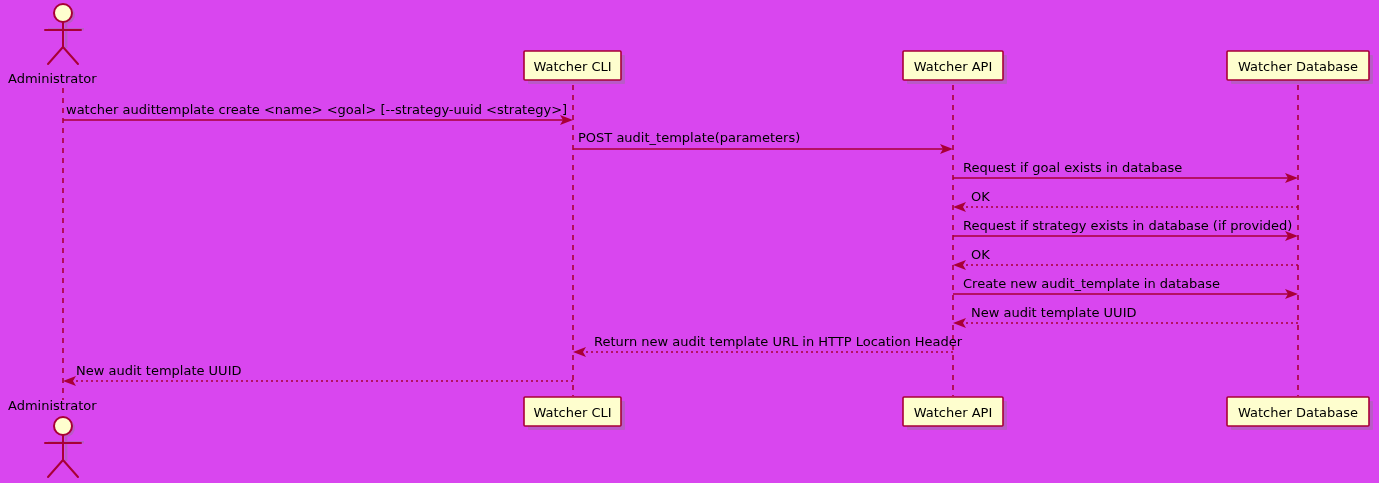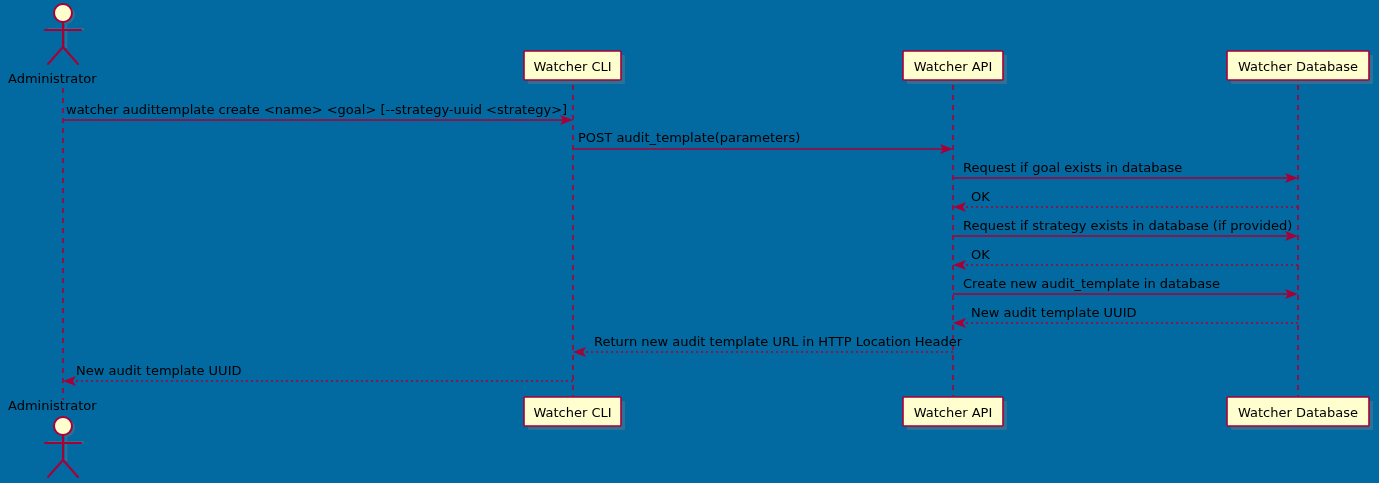--- a/index.html
+++ b/index.html
@@ -8,21 +8,21 @@
     padding: 0;
     background: #ffffff;
   }
   body {
     font-family: "DejaVu Sans", "Liberation Sans", sans-serif;
   }
   #diagram-root {
     position: relative;
     width: 1379px;
     height: 483px;
-    background: #0369a1;
+    background: #d946ef;
     overflow: hidden;
   }
   svg.diagram-svg {
     position: absolute;
     left: 0;
     top: 0;
     width: 1379px;
     height: 483px;
   }
   .lifeline-line {

